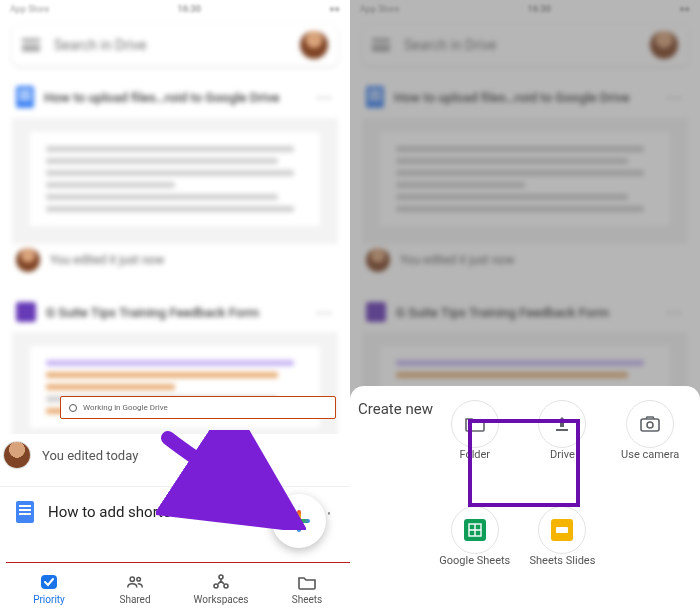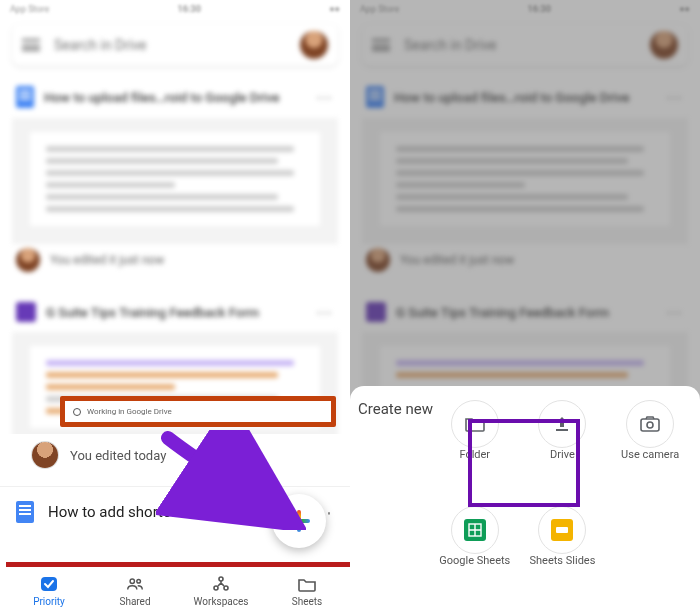--- a/index.html
+++ b/index.html
@@ -25,29 +25,29 @@
   .paper{background:#fff;border-radius:2px;padding:14px 16px;display:flex;flex-direction:column;gap:6px}
   .ln{height:6px;border-radius:2px;background:#d0d0d0}
   .ln.s{width:50%}.ln.m{width:90%}.ln.l{width:96%}
   .ln.pu{background:#c8b6f5}
   .foot{display:flex;align-items:center;gap:10px;padding:4px 4px 8px}
   .foot .avatar{width:24px;height:24px}
   .foot .t{font-size:12px;color:#666}
   
   .sharp{position:absolute;left:0;right:0;background:#fff}
   .left-sharp{bottom:0;height:180px}
-  .wig{position:absolute;top:-38px;left:60px;right:14px;background:#fff;border:5px solid #c2410c;border-radius:2px;padding:6px 8px;font-size:8px;color:#666;display:flex;align-items:center;gap:6px;filter:blur(.6px)}
+  .wig{position:absolute;top:-38px;left:60px;right:14px;background:#fff;border:1px solid #c2410c;border-radius:2px;padding:6px 8px;font-size:8px;color:#666;display:flex;align-items:center;gap:6px;filter:blur(.6px)}
   .wig .c{width:8px;height:8px;border:1.5px solid #555;border-radius:50%}
-  .edit-row{display:flex;align-items:center;gap:12px;padding:8px 32px 18px}
+  .edit-row{display:flex;align-items:center;gap:12px;padding:8px 4px 18px}
   .edit-row .avatar{width:26px;height:26px;box-shadow:0 0 0 1px #ddd}
   .edit-row .t{font-size:13px;color:#555}
   .file-row{display:flex;align-items:center;gap:14px;padding:14px 16px;border-top:1px solid #f0f0f0}
   .file-row .t{flex:1;font-size:15px;color:#222;font-weight:400}
   .file-row .dots{filter:none;font-size:18px}
-  .tabs{position:absolute;bottom:0;left:6px;right:0;height:52px;border-top:5px solid #b91c1c;display:flex;background:#fff}
+  .tabs{position:absolute;bottom:0;left:6px;right:0;height:52px;border-top:1px solid #b91c1c;display:flex;background:#fff}
   .tab{flex:1;display:flex;flex-direction:column;align-items:center;justify-content:center;gap:3px;font-size:10px;color:#555}
   .tab.active{color:#1a73e8}
   .tic{width:20px;height:18px;display:flex;align-items:center;justify-content:center}
   
   .fab{position:absolute;right:24px;bottom:66px;width:54px;height:54px;border-radius:50%;background:#fff;box-shadow:0 3px 10px rgba(0,0,0,.25);display:flex;align-items:center;justify-content:center}
   .plus{position:relative;width:22px;height:22px}
   .plus:before,.plus:after{content:"";position:absolute;background:linear-gradient(90deg,#ea4335,#fbbc04,#34a853,#4285f4)}
   .plus:before{left:0;right:0;top:9px;height:4px;border-radius:2px}
   .plus:after{top:0;bottom:0;left:9px;width:4px;border-radius:2px;background:linear-gradient(180deg,#ea4335,#fbbc04,#34a853,#4285f4)}
   

